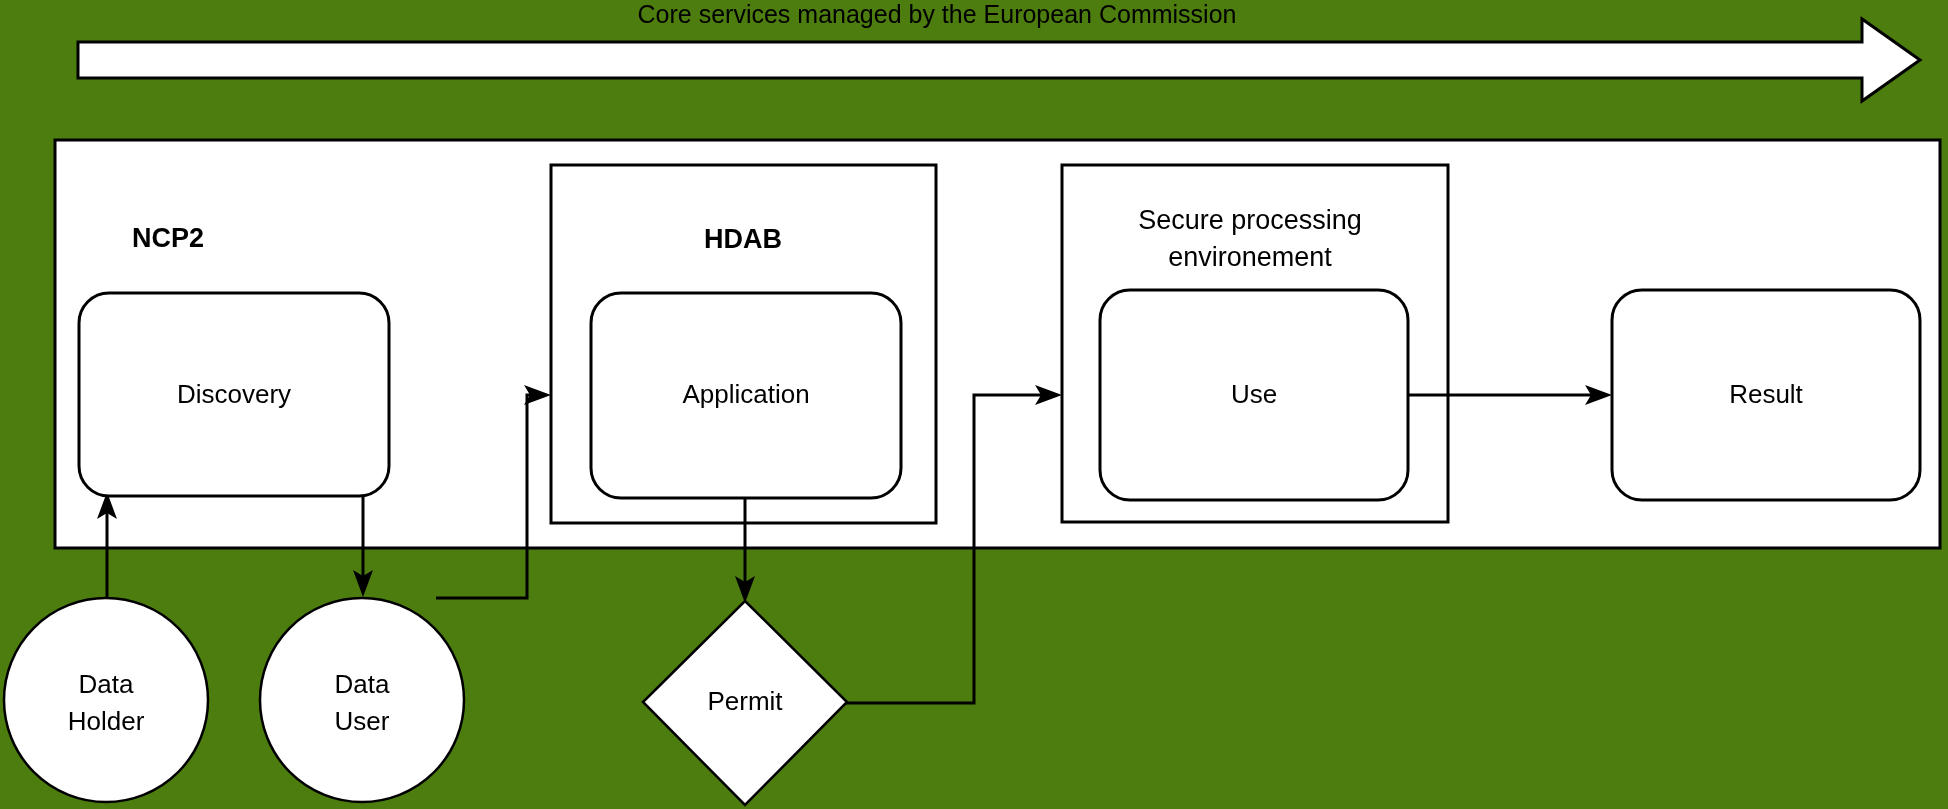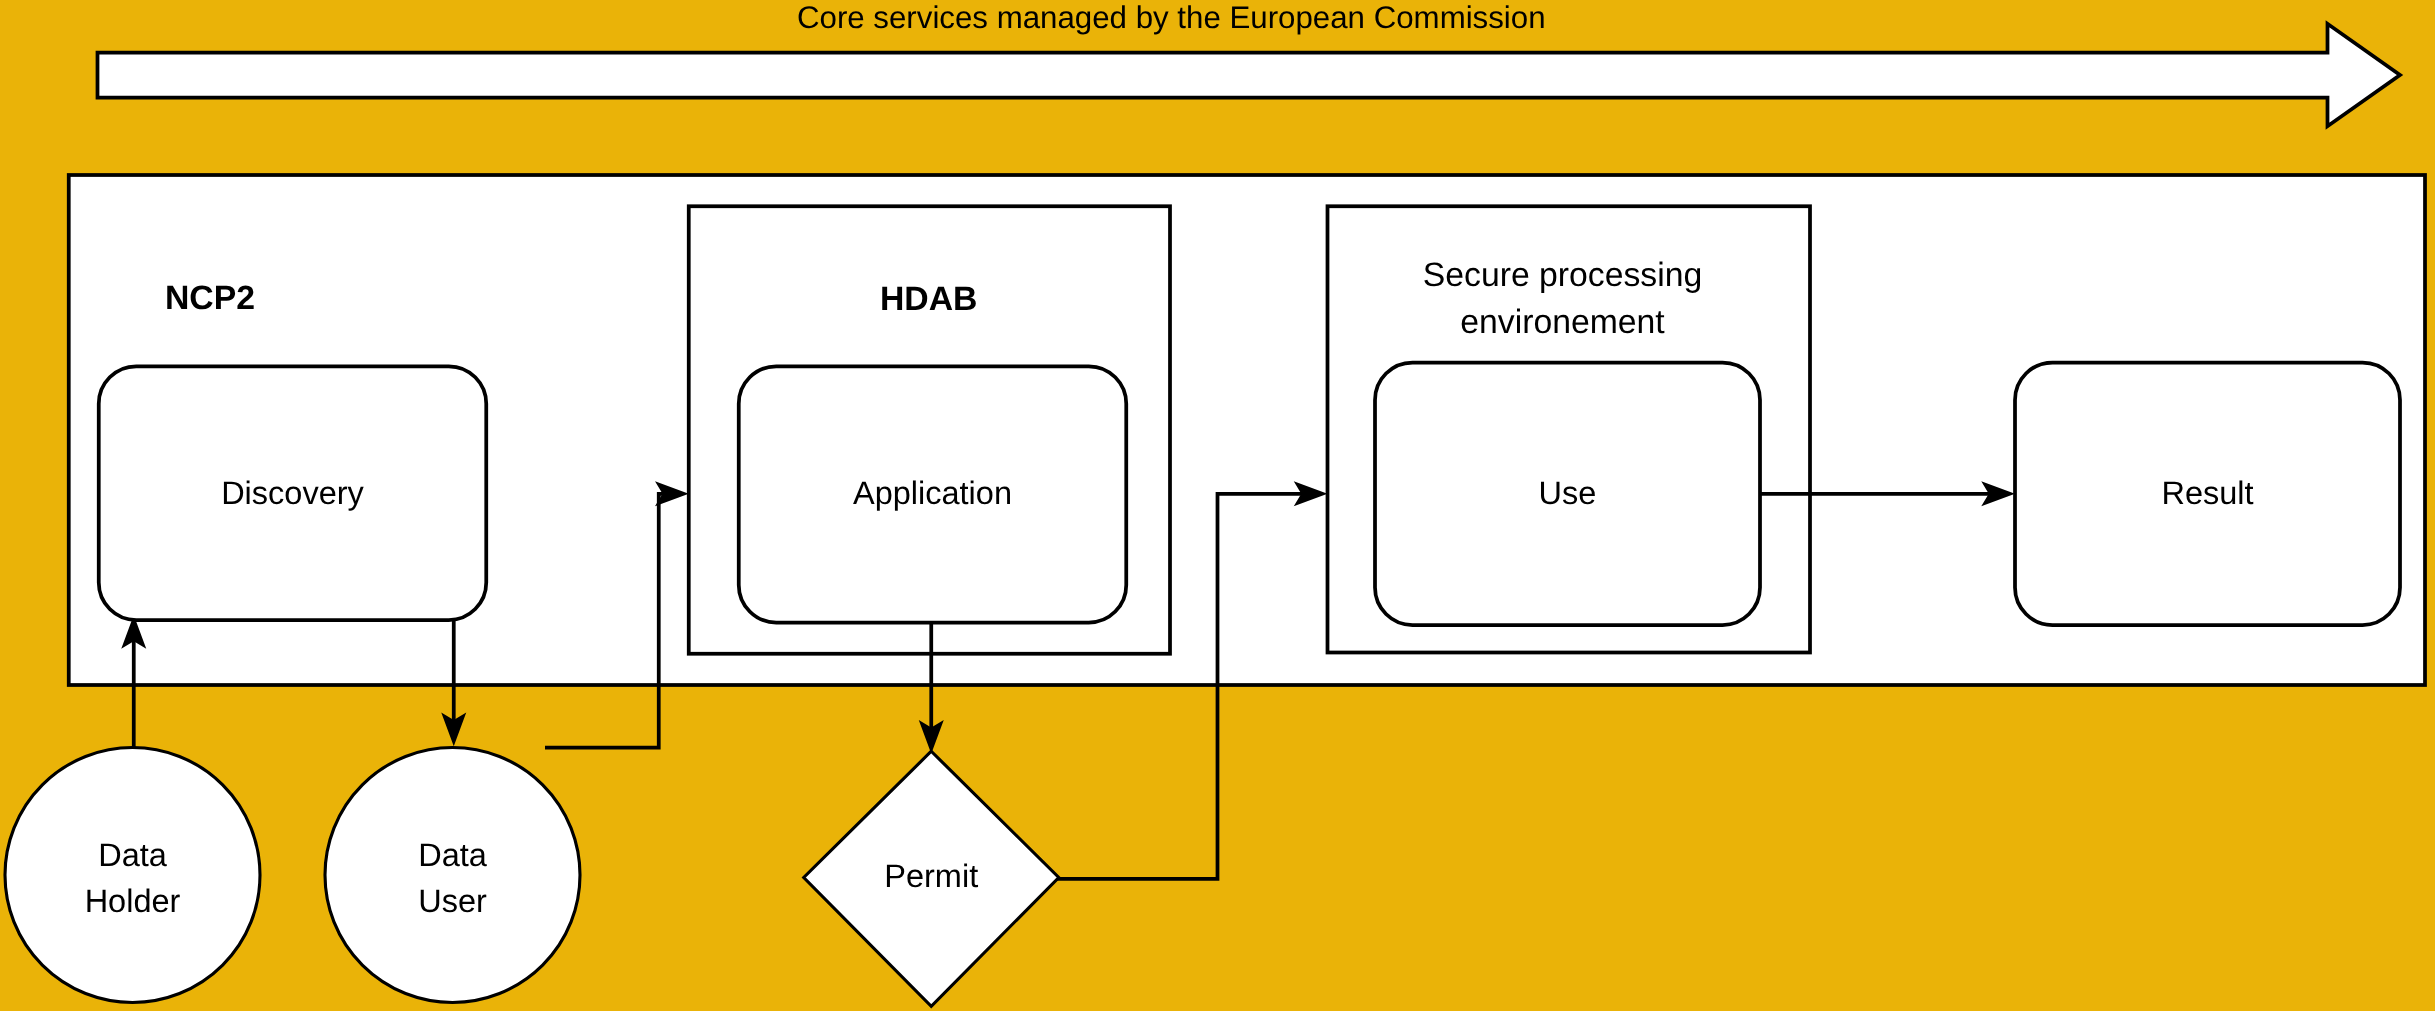--- a/index.html
+++ b/index.html
@@ -10,21 +10,21 @@
   body {
     width: 1948px;
     height: 809px;
     overflow: hidden;
     font-family: "Liberation Sans", sans-serif;
   }
   #diagram-root {
     position: relative;
     width: 1948px;
     height: 809px;
-    background: #eab308;
+    background: #4d7c0f;
   }
   svg#flow {
     display: block;
     width: 1948px;
     height: 809px;
   }
   .shape-stroke {
     fill: #ffffff;
     stroke: #000000;
     stroke-width: 3;

